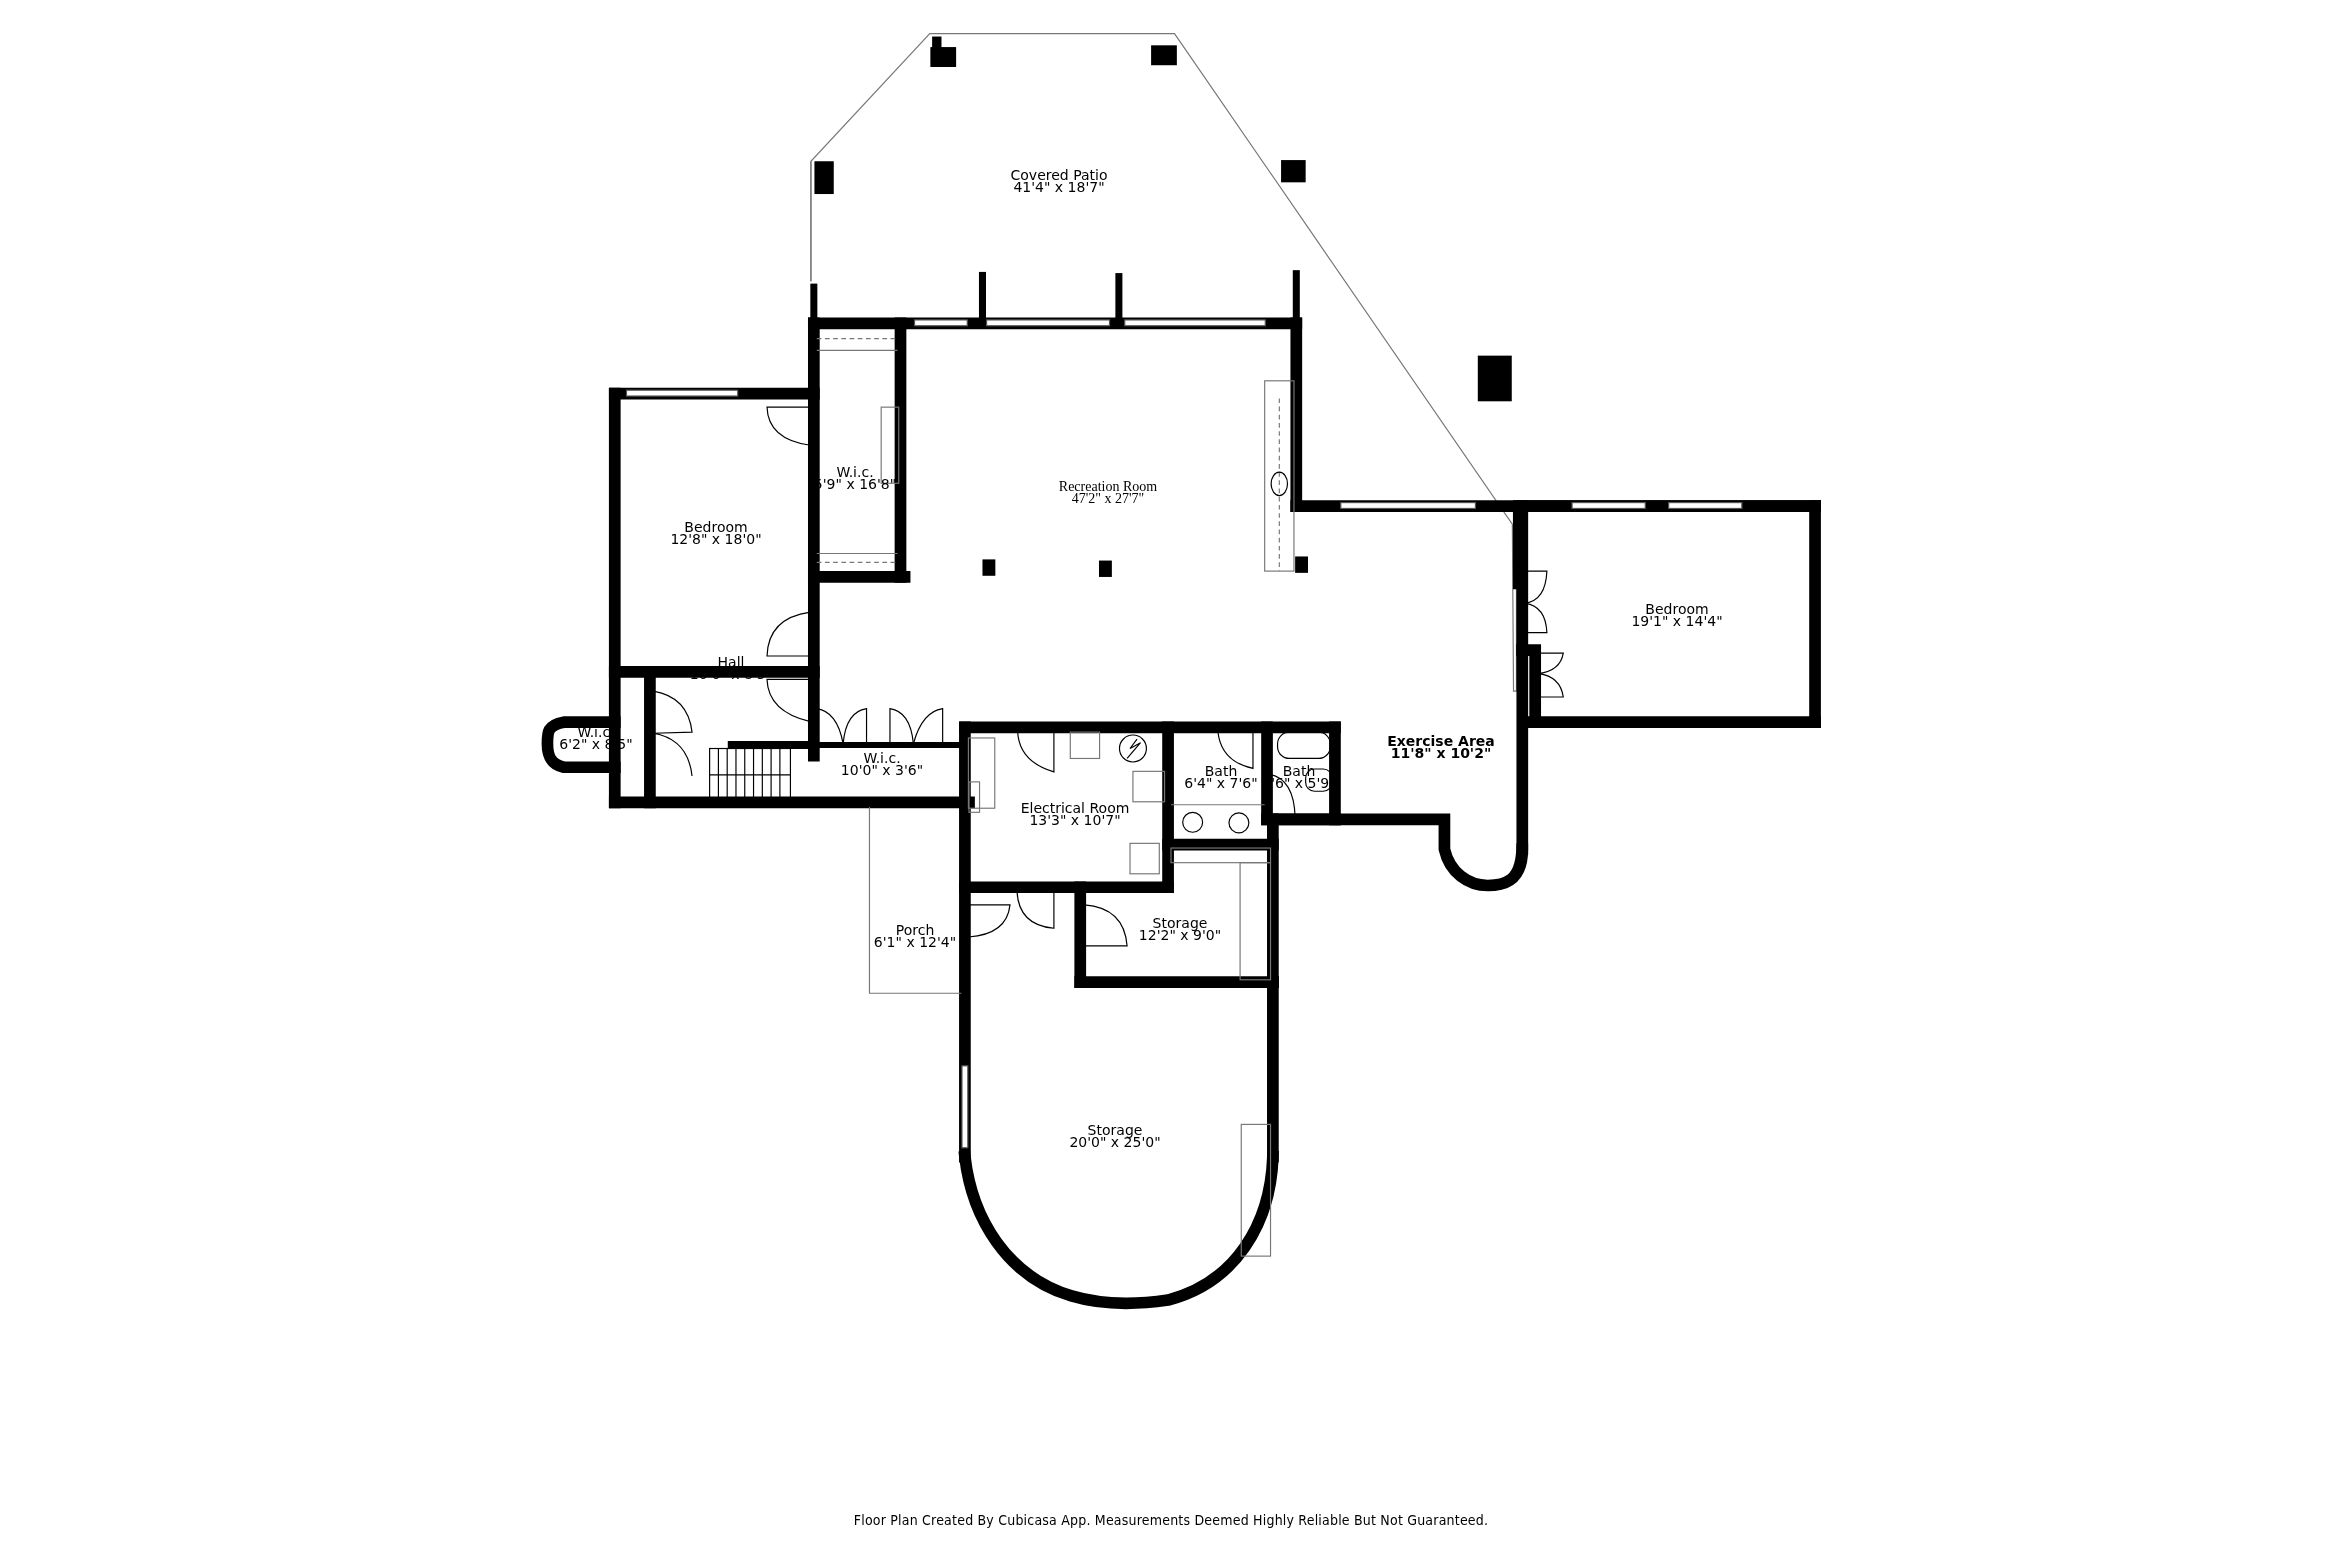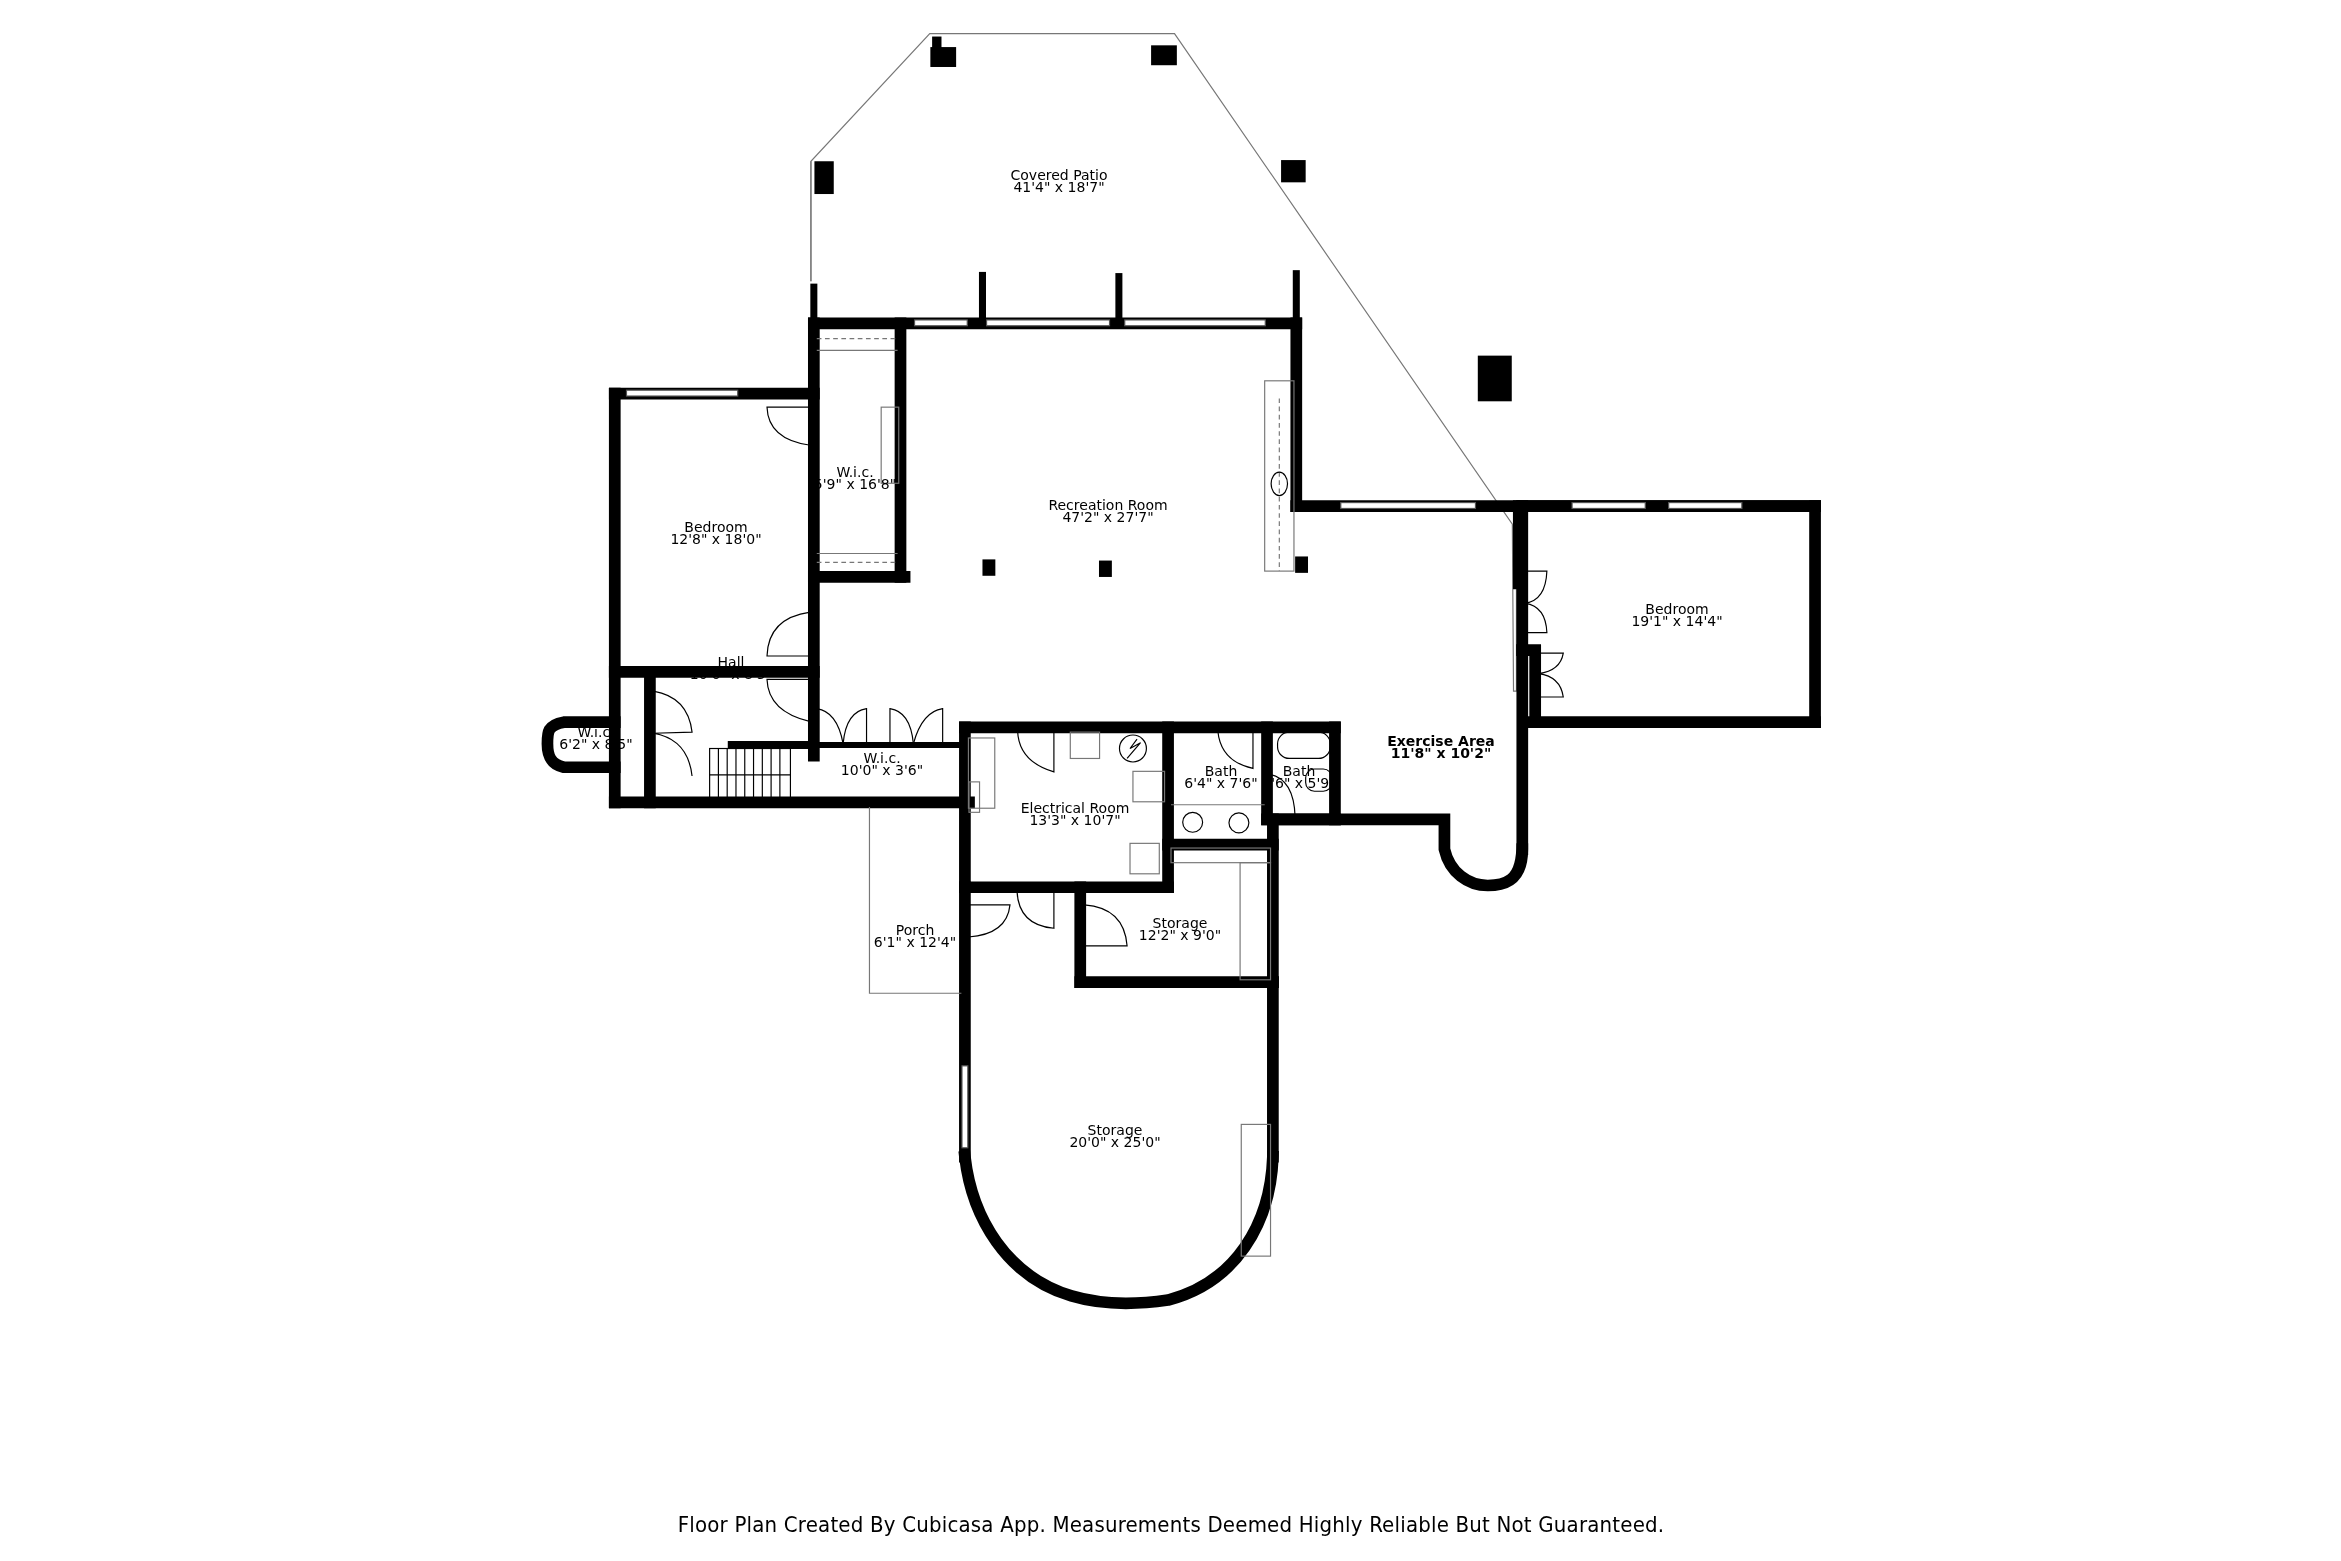--- a/index.html
+++ b/index.html
@@ -7,21 +7,21 @@
   #plan { position: absolute; left: 0; top: 0; width: 2342px; height: 1562px; }
   .wall { fill: none; stroke: #000; stroke-width: 20; stroke-linejoin: miter; stroke-linecap: square; }
   .thin { fill: none; stroke: #000; stroke-width: 2; }
   .thin-gray { fill: none; stroke: #777; stroke-width: 2; }
   .dash { fill: none; stroke: #777; stroke-width: 2; stroke-dasharray: 8 6; }
   .post { fill: #000; }
   .win { fill: #fff; stroke: #555; stroke-width: 2; }
   .swing { fill: none; stroke: #000; stroke-width: 2; }
   .room-label { position: absolute; text-align: center; font-family: "DejaVu Sans", sans-serif; font-size: 14px; line-height: 12.3px; color: #000; transform: translateX(-50%); white-space: nowrap; }
   .room-label span { display: block; }
-  .footer { position: absolute; left: 0; width: 2342px; top: 1512px; text-align: center; font-family: "DejaVu Sans Condensed", "DejaVu Sans", sans-serif; font-size: 22px; color: #000; letter-spacing: 0.2px; }
+  .footer { position: absolute; left: 0; width: 2342px; top: 1512px; text-align: center; font-family: "DejaVu Sans Condensed", "DejaVu Sans", sans-serif; font-size: 14px; color: #000; letter-spacing: 0.2px; }
 </style>
 </head>
 <body>
 
 <svg id="plan" viewBox="0 0 4000 2667" xmlns="http://www.w3.org/2000/svg">
 
   <g>
     <polyline class="thin-gray" points="1385,480 1385,275 1588,57 1800,57 1900,57 2006,57 2238,394 2583,895 2585,1180 2590,1180 2590,990 2583,895"></polyline>
     <line class="thin-gray" x1="1385" y1="275" x2="1385" y2="480"></line>
   </g>
@@ -182,21 +182,21 @@
 
   <g>
     <polyline class="thin-gray" points="1485,1378 1485,1696 1642,1696"></polyline>
   </g>
 </svg>
 
 <div class="room-label" style="left:1059px; top:169px;">
   <span>Covered Patio</span>
   <span>41'4" x 18'7"</span>
 </div>
-<div class="room-label" style="left:1108px; top:499px;">
+<div class="room-label" style="left:1108px; top:481px;font-family:Liberation Serif, serif;">
   <span>Recreation Room</span>
   <span>47'2" x 27'7"</span>
 </div>
 <div class="room-label" style="left:855px; top:466px;">
   <span>W.i.c.</span>
   <span>5'9" x 16'8"</span>
 </div>
 <div class="room-label" style="left:716px; top:521px;">
   <span>Bedroom</span>
   <span>12'8" x 18'0"</span>

